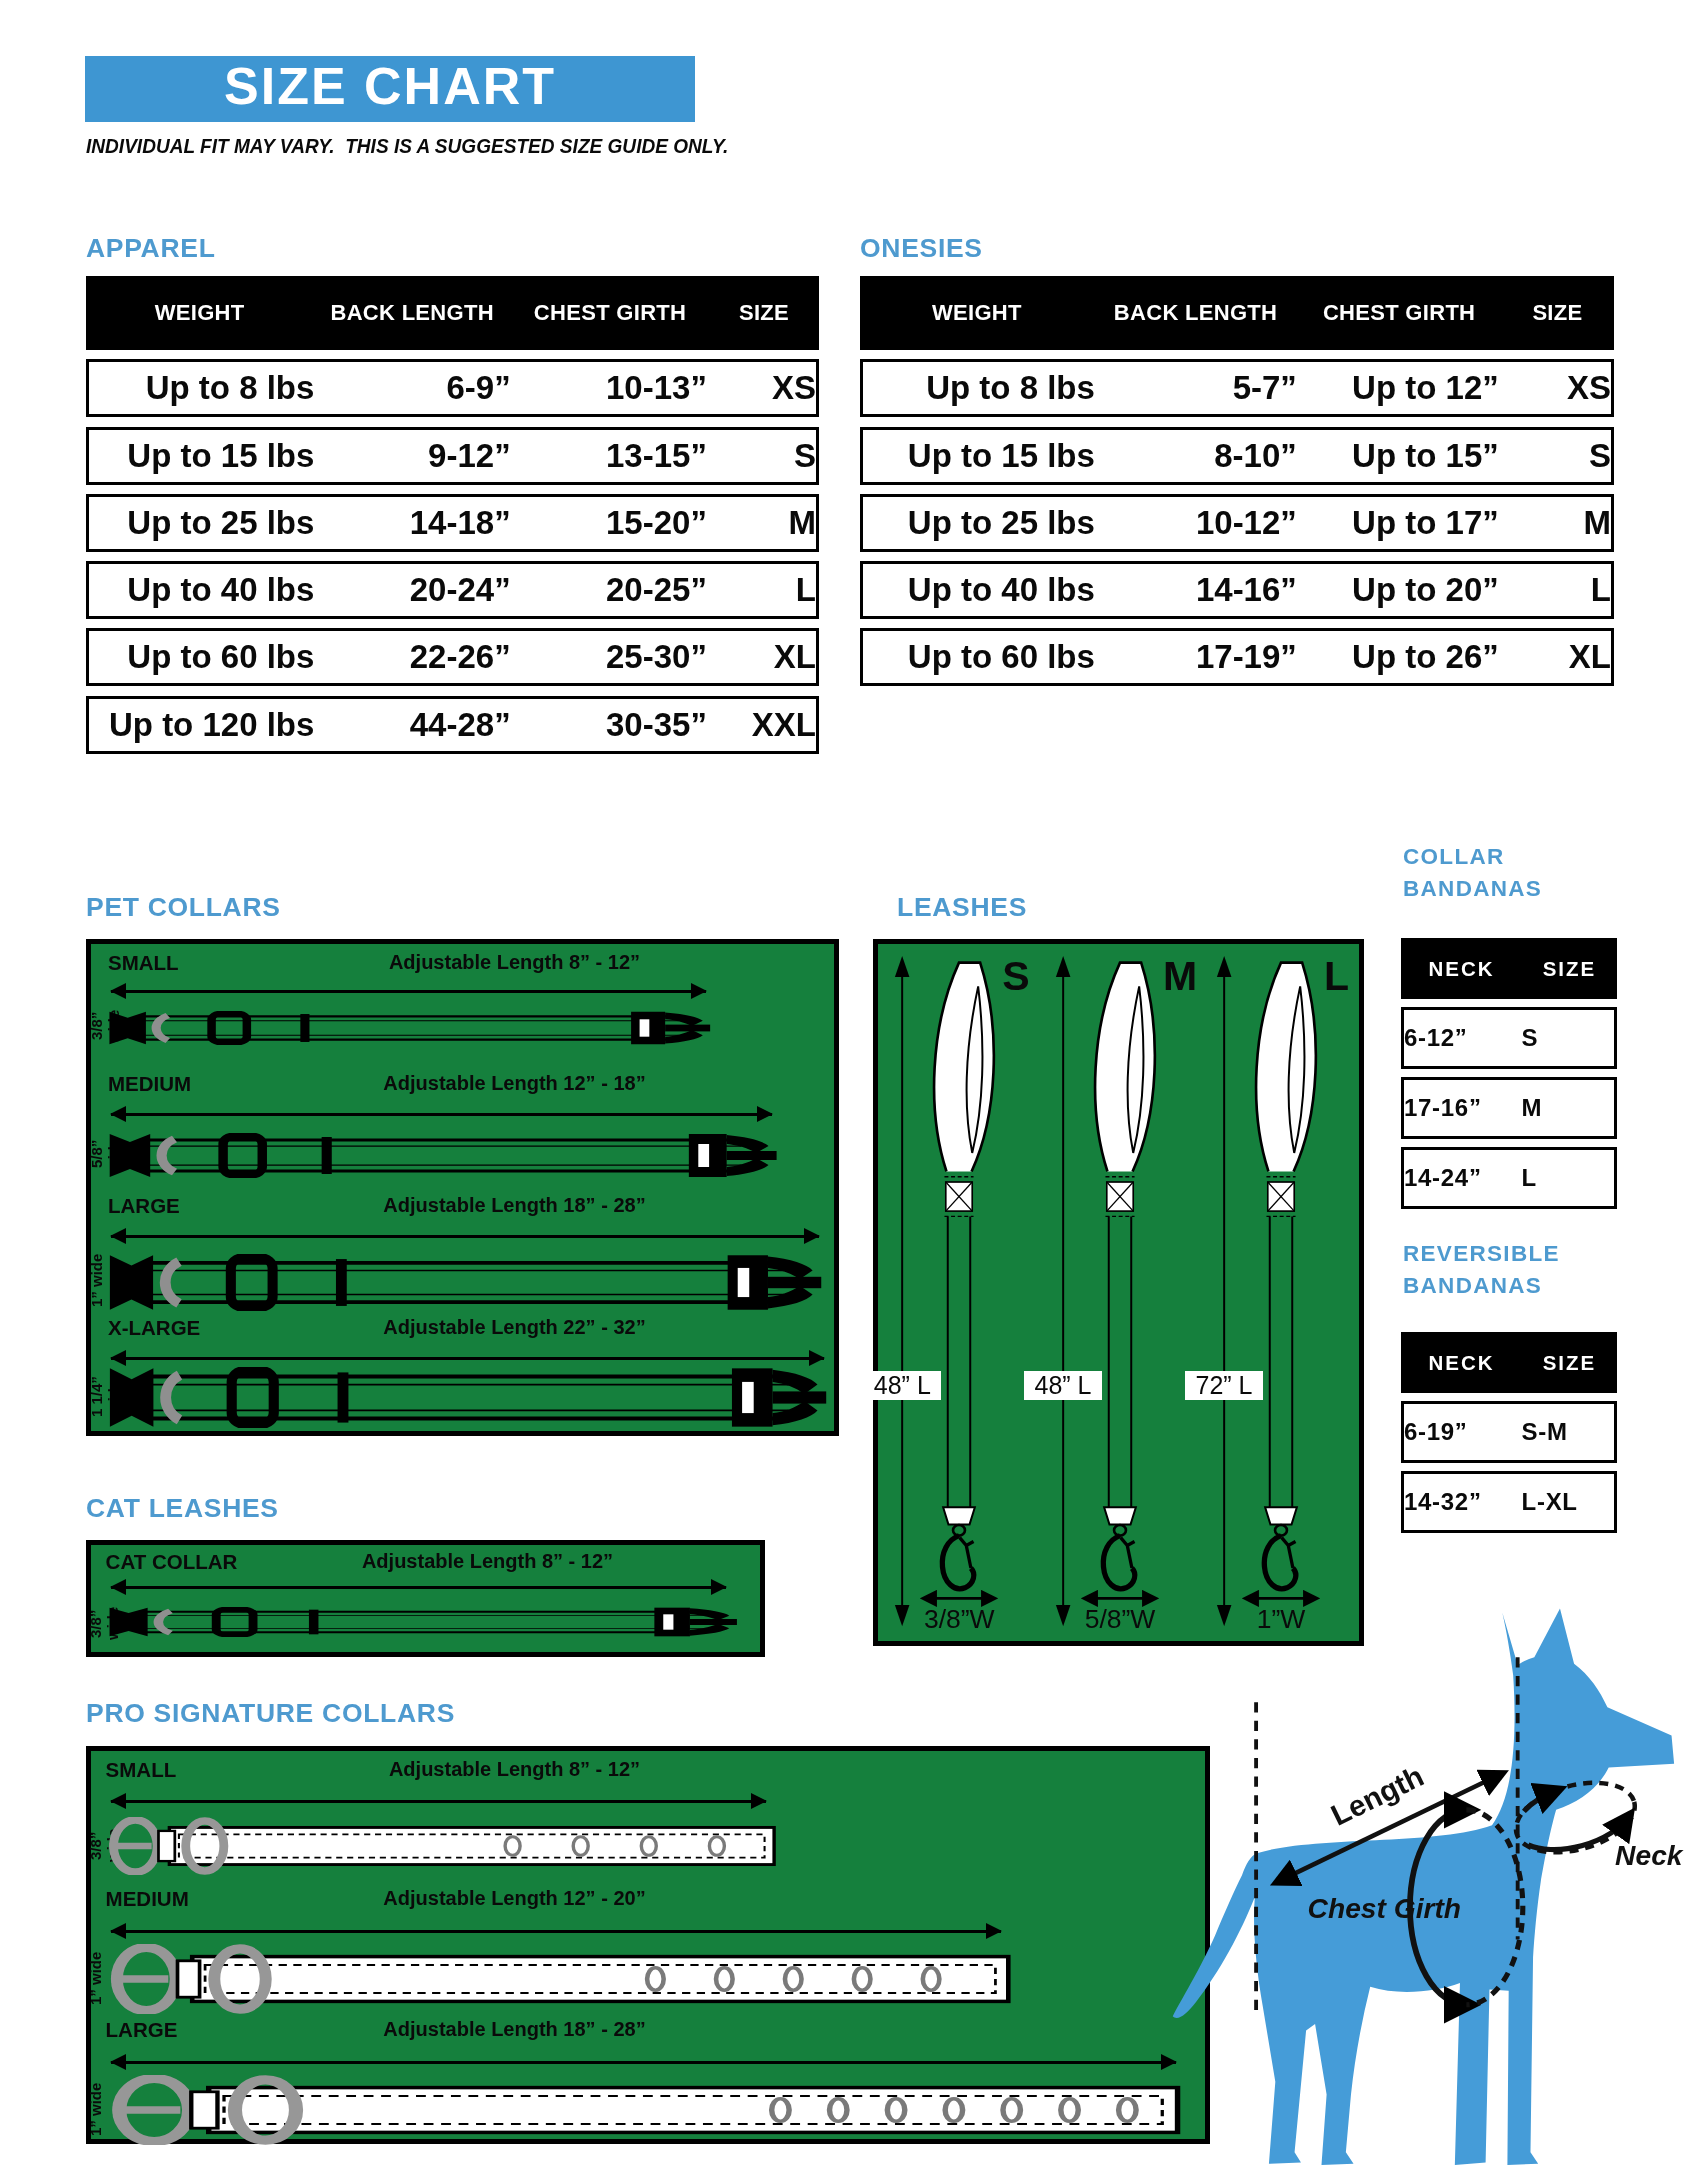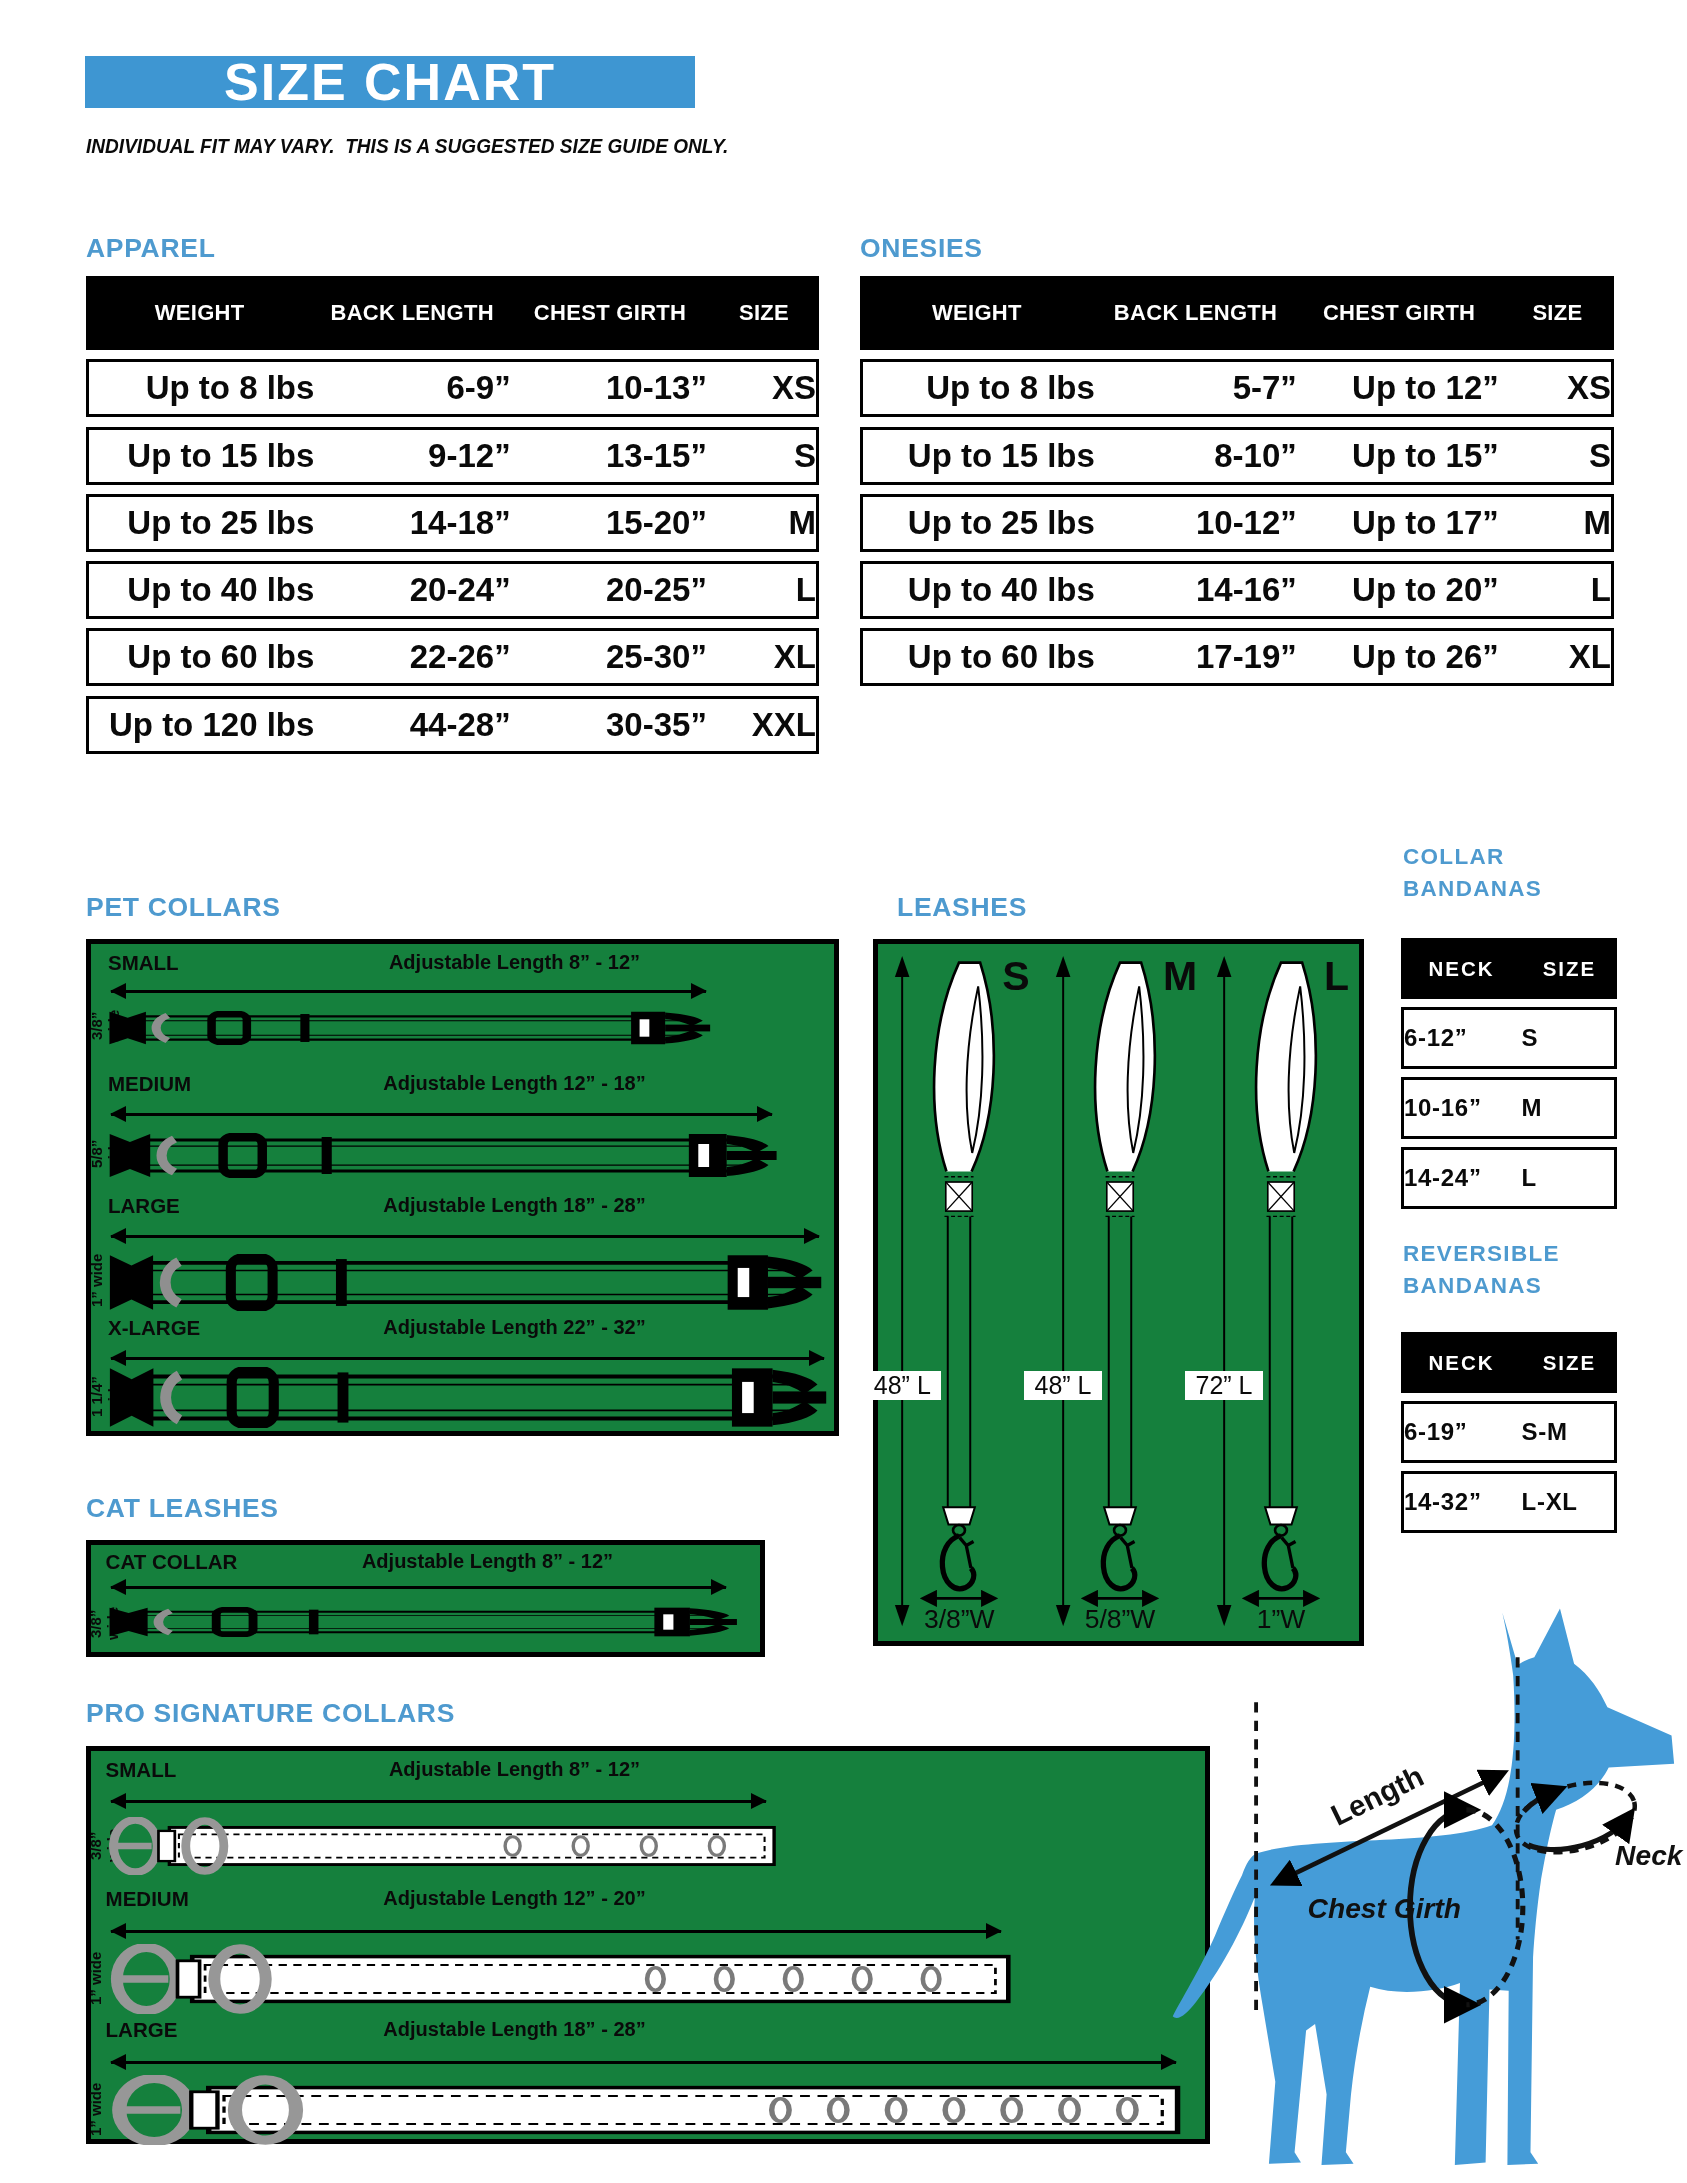--- a/index.html
+++ b/index.html
@@ -1,22 +1,22 @@
 <!DOCTYPE html>
 <html style="font-size:10.6px"><head>
 <meta charset="utf-8">
 <style>
   html,body{margin:0;padding:0;background:#fff}
   #canvas{position:relative;width:1687px;height:2183px;background:#fff;overflow:hidden;
           font-family:"Liberation Sans",sans-serif;color:#0a0a0a}
   .abs{position:absolute}
 
   
-  .banner{position:absolute;left:85px;top:56px;width:610px;height:52px;background:#3E96D2;
-          display:flex;align-items:center;justify-content:center}
+  .banner{position:absolute;left:85px;top:56px;width:610px;height:66px;background:#3E96D2;
+          display:flex;justify-content:center}
   .banner span{color:#fff;font-size:52px;font-weight:bold;letter-spacing:2px}
   .subtitle{position:absolute;left:86px;top:134px;font-size:20.5px;font-weight:bold;font-style:italic;
             transform:scaleX(.93);transform-origin:left center;white-space:pre}
 
   
   .h2{position:absolute;color:#4E9ACF;font-weight:bold;font-size:26.5px;letter-spacing:0.7px}
   .h2.sm{font-size:22.5px;letter-spacing:1.3px;line-height:32px}
 
   
   .tbl{position:absolute}
@@ -274,21 +274,21 @@
   <div class="tbl" style="left:1401px;top:938px;width:216px">
     <div class="bhead">
       <span class="b0">NECK</span>
       <span class="b1">SIZE</span>
     </div>
     <div class="brow">
         <span class="b0">6-12”</span>
         <span class="b1">S</span>
       </div>
     <div class="brow">
-        <span class="b0">10-16”</span>
+        <span class="b0">17-16”</span>
         <span class="b1">M</span>
       </div>
     <div class="brow">
         <span class="b0">14-24”</span>
         <span class="b1">L</span>
       </div>
   </div>
 
   <div class="h2 sm" style="left:1403px;top:1238px">
     <div>REVERSIBLE</div>

